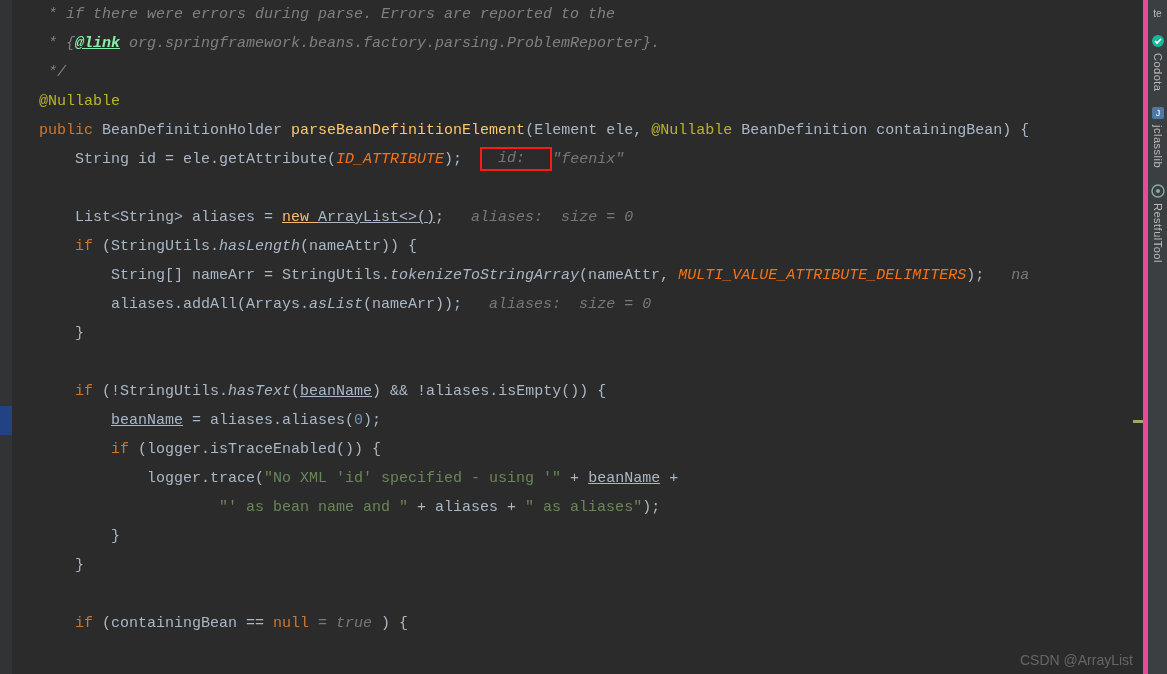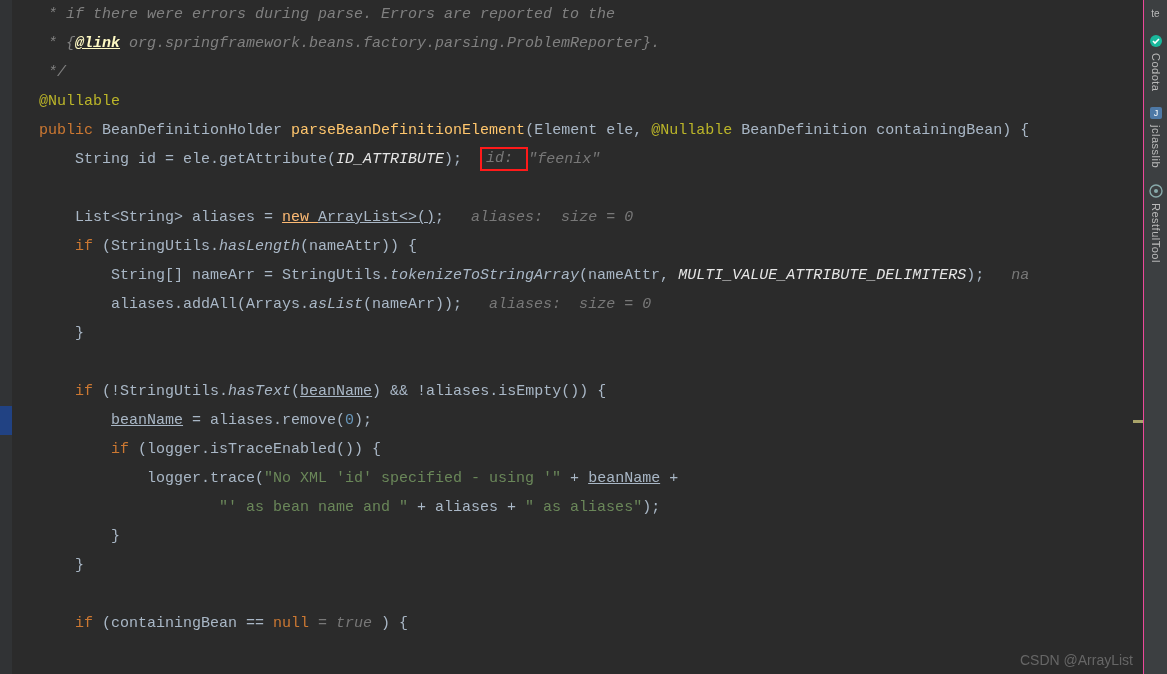--- a/index.html
+++ b/index.html
@@ -4,34 +4,34 @@
 <style>
 * { margin:0; padding:0; box-sizing:border-box; }
 html,body { width:1167px; height:674px; overflow:hidden; background:#2b2b2b; font-family:'Consolas','Monaco','Courier New',monospace; font-size:15px; }
 .editor-wrap { position:relative; width:1167px; height:674px; }
 .gutter { position:absolute; left:0; top:0; width:12px; height:100%; background:#313335; }
 .code-area { position:absolute; left:12px; top:0; right:24px; height:100%; background:#2b2b2b; overflow:hidden; }
 .line { display:block; white-space:pre; height:29px; line-height:29px; color:#a9b7c6; font-style:normal; letter-spacing:0; }
 .line.hl { background:#214283; }
 .breakpoint-marker { position:absolute; left:0; top:406px; width:12px; height:29px; background:#214283; }
 .c-comment { color:#808080; font-style:italic; }
-.c-doctag2 { color:#fef9c3; font-style:italic; text-decoration:underline; font-weight:bold; }
+.c-doctag2 { color:#86efac; font-style:italic; text-decoration:underline; font-weight:bold; }
 .c-annotation { color:#bbb529;text-align:center; }
 .c-keyword { color:#cc7832; }
 .c-methoddecl { color:#ffc66d; }
-.c-const { color:#e5e5e5; font-style:italic; }
+.c-const { color:#f97316; font-style:italic; }
 .c-string { color:#6a8759; }
 .c-hint { color:#787878; font-style:italic; }
 .c-hint-val { color:#787878; font-style:italic; }
 .c-num { color:#6897bb; }
 .c-underline { text-decoration:underline; }
 .c-newkw { color:#fdba74; text-decoration:underline; }
 .c-staticcall { font-style:italic;text-align:right; }
-.red-box { border:2px solid #ff1a1a; padding:0 4px; display:inline-block; height:24px; line-height:20px; vertical-align:middle; }
-.sidebar-right { position:absolute; right:0; top:0; width:24px; height:100%; background:#3c3f41; border-left:1px solid #ec4899; }
+.red-box { border:2px solid #ff1a1a; padding:0 16px; display:inline-block; height:24px; line-height:20px; vertical-align:middle; }
+.sidebar-right { position:absolute; right:0; top:0; width:24px; height:100%; background:#3c3f41; border-left:5px solid #ec4899; }
 .side-item { display:flex; flex-direction:column; align-items:center; padding:8px 0 6px 0; cursor:pointer; color:#bbbbbb; font-size:11px; font-family:Arial,sans-serif; }
 .side-item .icon-slot { width:16px; height:16px; margin-bottom:4px; display:flex; align-items:center; justify-content:center; }
 .side-item .vlabel { writing-mode:vertical-rl; text-orientation:mixed; font-size:11px; letter-spacing:0.5px; }
 .watermark { position:absolute; right:34px; bottom:6px; color:#7d7d7d; font-size:14px; font-family:Arial,sans-serif; opacity:.72; }
 .scroll-stripe { position:absolute; right:24px; top:0; width:10px; height:100%; background:#2b2b2b; }
 .scroll-mark { position:absolute; right:24px; width:10px; height:3px; background:#a9a46a; }
 </style>
 </head>
 <body>
 
@@ -46,21 +46,21 @@
     <span class="line">   <span class="c-keyword">public</span><span> BeanDefinitionHolder </span><span class="c-methoddecl">parseBeanDefinitionElement</span><span>(</span><span>Element </span><span>ele</span><span>, </span><span class="c-annotation">@Nullable</span><span> BeanDefinition </span><span>containingBean</span><span>) {</span></span>
     <span class="line"><span>       String id = ele.getAttribute(</span><span class="c-const">ID_ATTRIBUTE</span><span>);  </span><span class="red-box"><span class="c-hint">id: </span></span><span class="c-hint-val">"feenix"</span></span>
     <span class="line"><span></span></span>
     <span class="line"><span>       List&lt;String&gt; aliases = </span><span class="c-newkw">new </span><span class="c-underline">ArrayList&lt;&gt;()</span><span>;   </span><span class="c-hint">aliases:  size = 0</span></span>
     <span class="line"><span>       </span><span class="c-keyword">if</span><span> (StringUtils.</span><span class="c-staticcall">hasLength</span><span>(nameAttr)) {</span></span>
     <span class="line"><span>           String[] nameArr = StringUtils.</span><span class="c-staticcall">tokenizeToStringArray</span><span>(nameAttr, </span><span class="c-const">MULTI_VALUE_ATTRIBUTE_DELIMITERS</span><span>);   </span><span class="c-hint">na</span></span>
     <span class="line"><span>           aliases.addAll(Arrays.</span><span class="c-staticcall">asList</span><span>(nameArr));   </span><span class="c-hint">aliases:  size = 0</span></span>
     <span class="line"><span>       }</span></span>
     <span class="line"><span></span></span>
     <span class="line"><span>       </span><span class="c-keyword">if</span><span> (!StringUtils.</span><span class="c-staticcall">hasText</span><span>(</span><span class="c-underline">beanName</span><span>) &amp;&amp; !aliases.isEmpty()) {</span></span>
-    <span class="line"><span>           </span><span class="c-underline">beanName</span><span> = aliases.remove(</span><span class="c-num">0</span><span>);</span></span>
+    <span class="line"><span>           </span><span class="c-underline">beanName</span><span> = aliases.aliases(</span><span class="c-num">0</span><span>);</span></span>
     <span class="line"><span>           </span><span class="c-keyword">if</span><span> (logger.isTraceEnabled()) {</span></span>
     <span class="line"><span>               logger.trace(</span><span class="c-string">"No XML 'id' specified - using '"</span><span> + </span><span class="c-underline">beanName</span><span> +</span></span>
     <span class="line"><span>                       </span><span class="c-string">"' as bean name and "</span><span> + aliases + </span><span class="c-string">" as aliases"</span><span>);</span></span>
     <span class="line"><span>           }</span></span>
     <span class="line"><span>       }</span></span>
     <span class="line"><span></span></span>
     <span class="line"><span>       </span><span class="c-keyword">if</span><span> (containingBean == </span><span class="c-keyword">null</span><span class="c-hint"> = true </span><span>) {</span></span>
   </div>
 
   <div class="scroll-stripe"></div>

